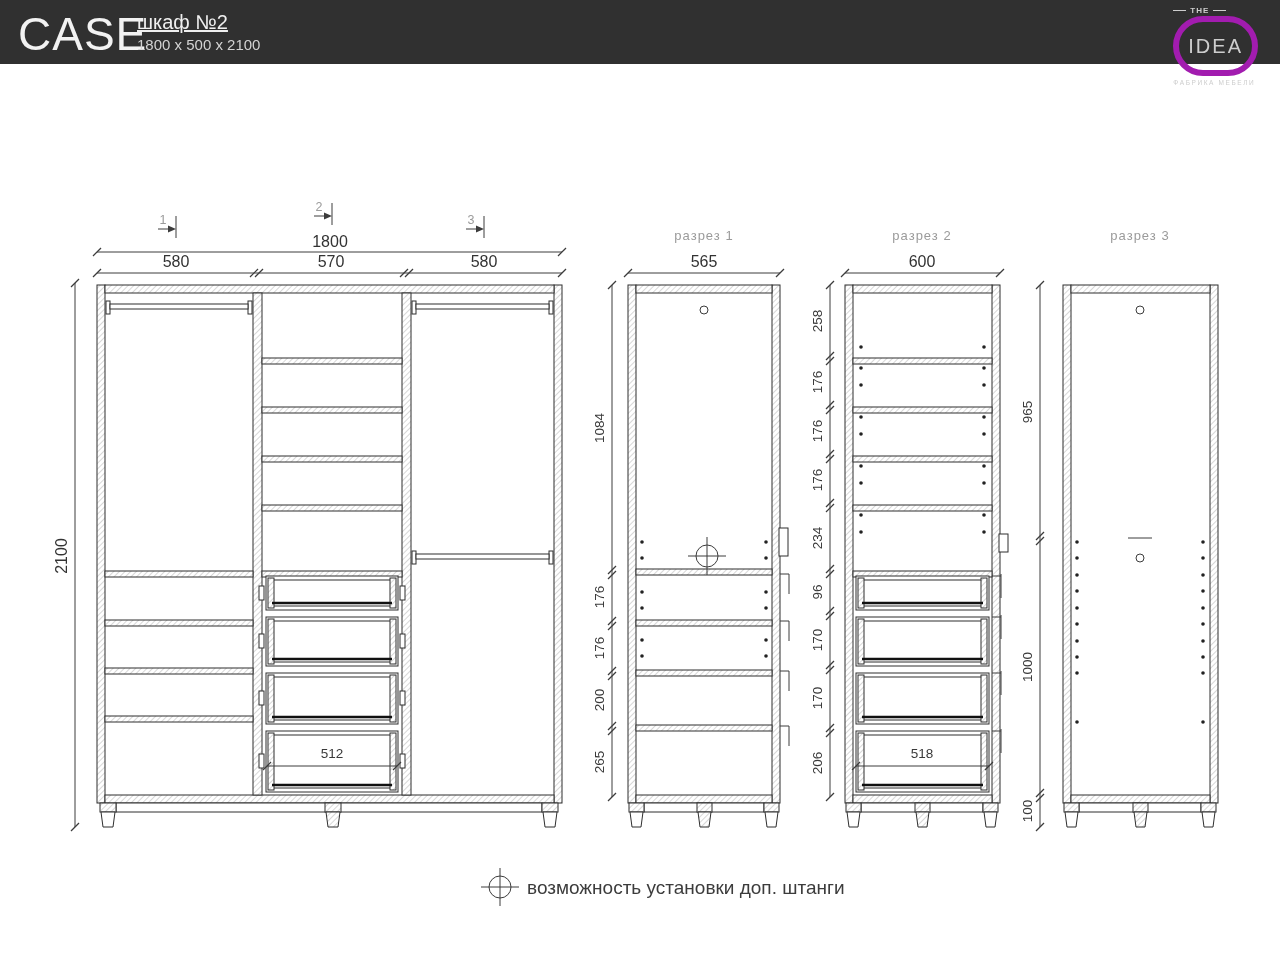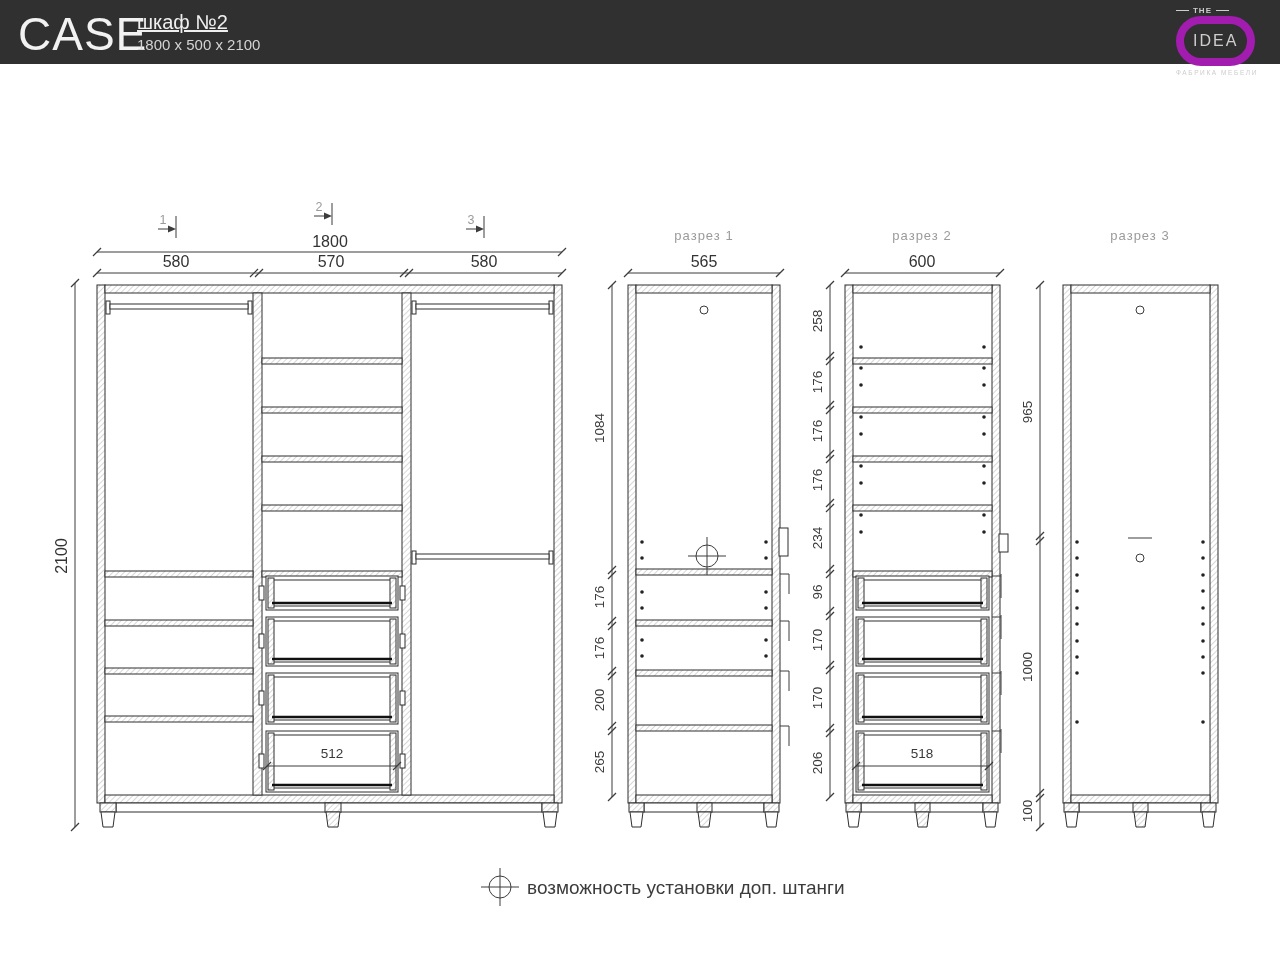--- a/index.html
+++ b/index.html
@@ -5,21 +5,21 @@
   html,body{margin:0;padding:0;background:#fff;}
   body{width:1280px;height:959px;position:relative;font-family:"Liberation Sans",sans-serif;overflow:hidden;}
   .header{position:absolute;top:0;left:0;width:1280px;height:64px;background:#303030;color:#ededed;z-index:2;}
   .brand{position:absolute;left:18px;top:7px;font-size:46px;letter-spacing:1px;color:#f2f2f2;}
   .title-block{position:absolute;left:137px;top:11px;line-height:1.15;}
   .product{font-size:20px;color:#efefef;text-decoration:underline;}
   .size{font-size:15px;color:#d3d3d3;margin-top:2px;}
   .logo{position:absolute;right:22px;top:6px;display:flex;flex-direction:column;align-items:flex-start;color:#cdcdcd;}
   .logo-top{display:flex;align-items:center;gap:4px;font-size:8px;letter-spacing:1px;font-weight:bold;}
   .dash{width:13px;height:1px;background:#cdcdcd;}
-  .logo-stadium{border:8px solid #a21caf;border-radius:999px;padding:4px 9px;font-size:16px;letter-spacing:2px;margin-top:1px;line-height:26px;}
+  .logo-stadium{border:6px solid #a21caf;border-radius:999px;padding:11px 9px;font-size:20px;letter-spacing:2px;margin-top:1px;line-height:26px;}
   .logo-tag{font-size:6.5px;letter-spacing:1.6px;margin-top:3px;}
   svg{position:absolute;top:0;left:0;z-index:1;}
   .td{font-size:16px;fill:#333;text-anchor:middle;font-family:"Liberation Sans",sans-serif;}
   .tc{font-size:13.5px;fill:#3a3a3a;text-anchor:middle;font-family:"Liberation Sans",sans-serif;}
   .tt{font-size:13px;fill:#9b9b9b;letter-spacing:1px;text-anchor:middle;font-family:"Liberation Sans",sans-serif;}
   .tm{font-size:12.5px;fill:#9b9b9b;text-anchor:middle;font-family:"Liberation Sans",sans-serif;}
   .tl{font-size:19px;fill:#3c3c3c;font-family:"Liberation Sans",sans-serif;}
   .dl{stroke:#3c3c3c;stroke-width:1;fill:none;}
   .tk{stroke:#3c3c3c;stroke-width:1.2;}
   .ol{stroke:#2f2f2f;stroke-width:1;fill:#fff;}

